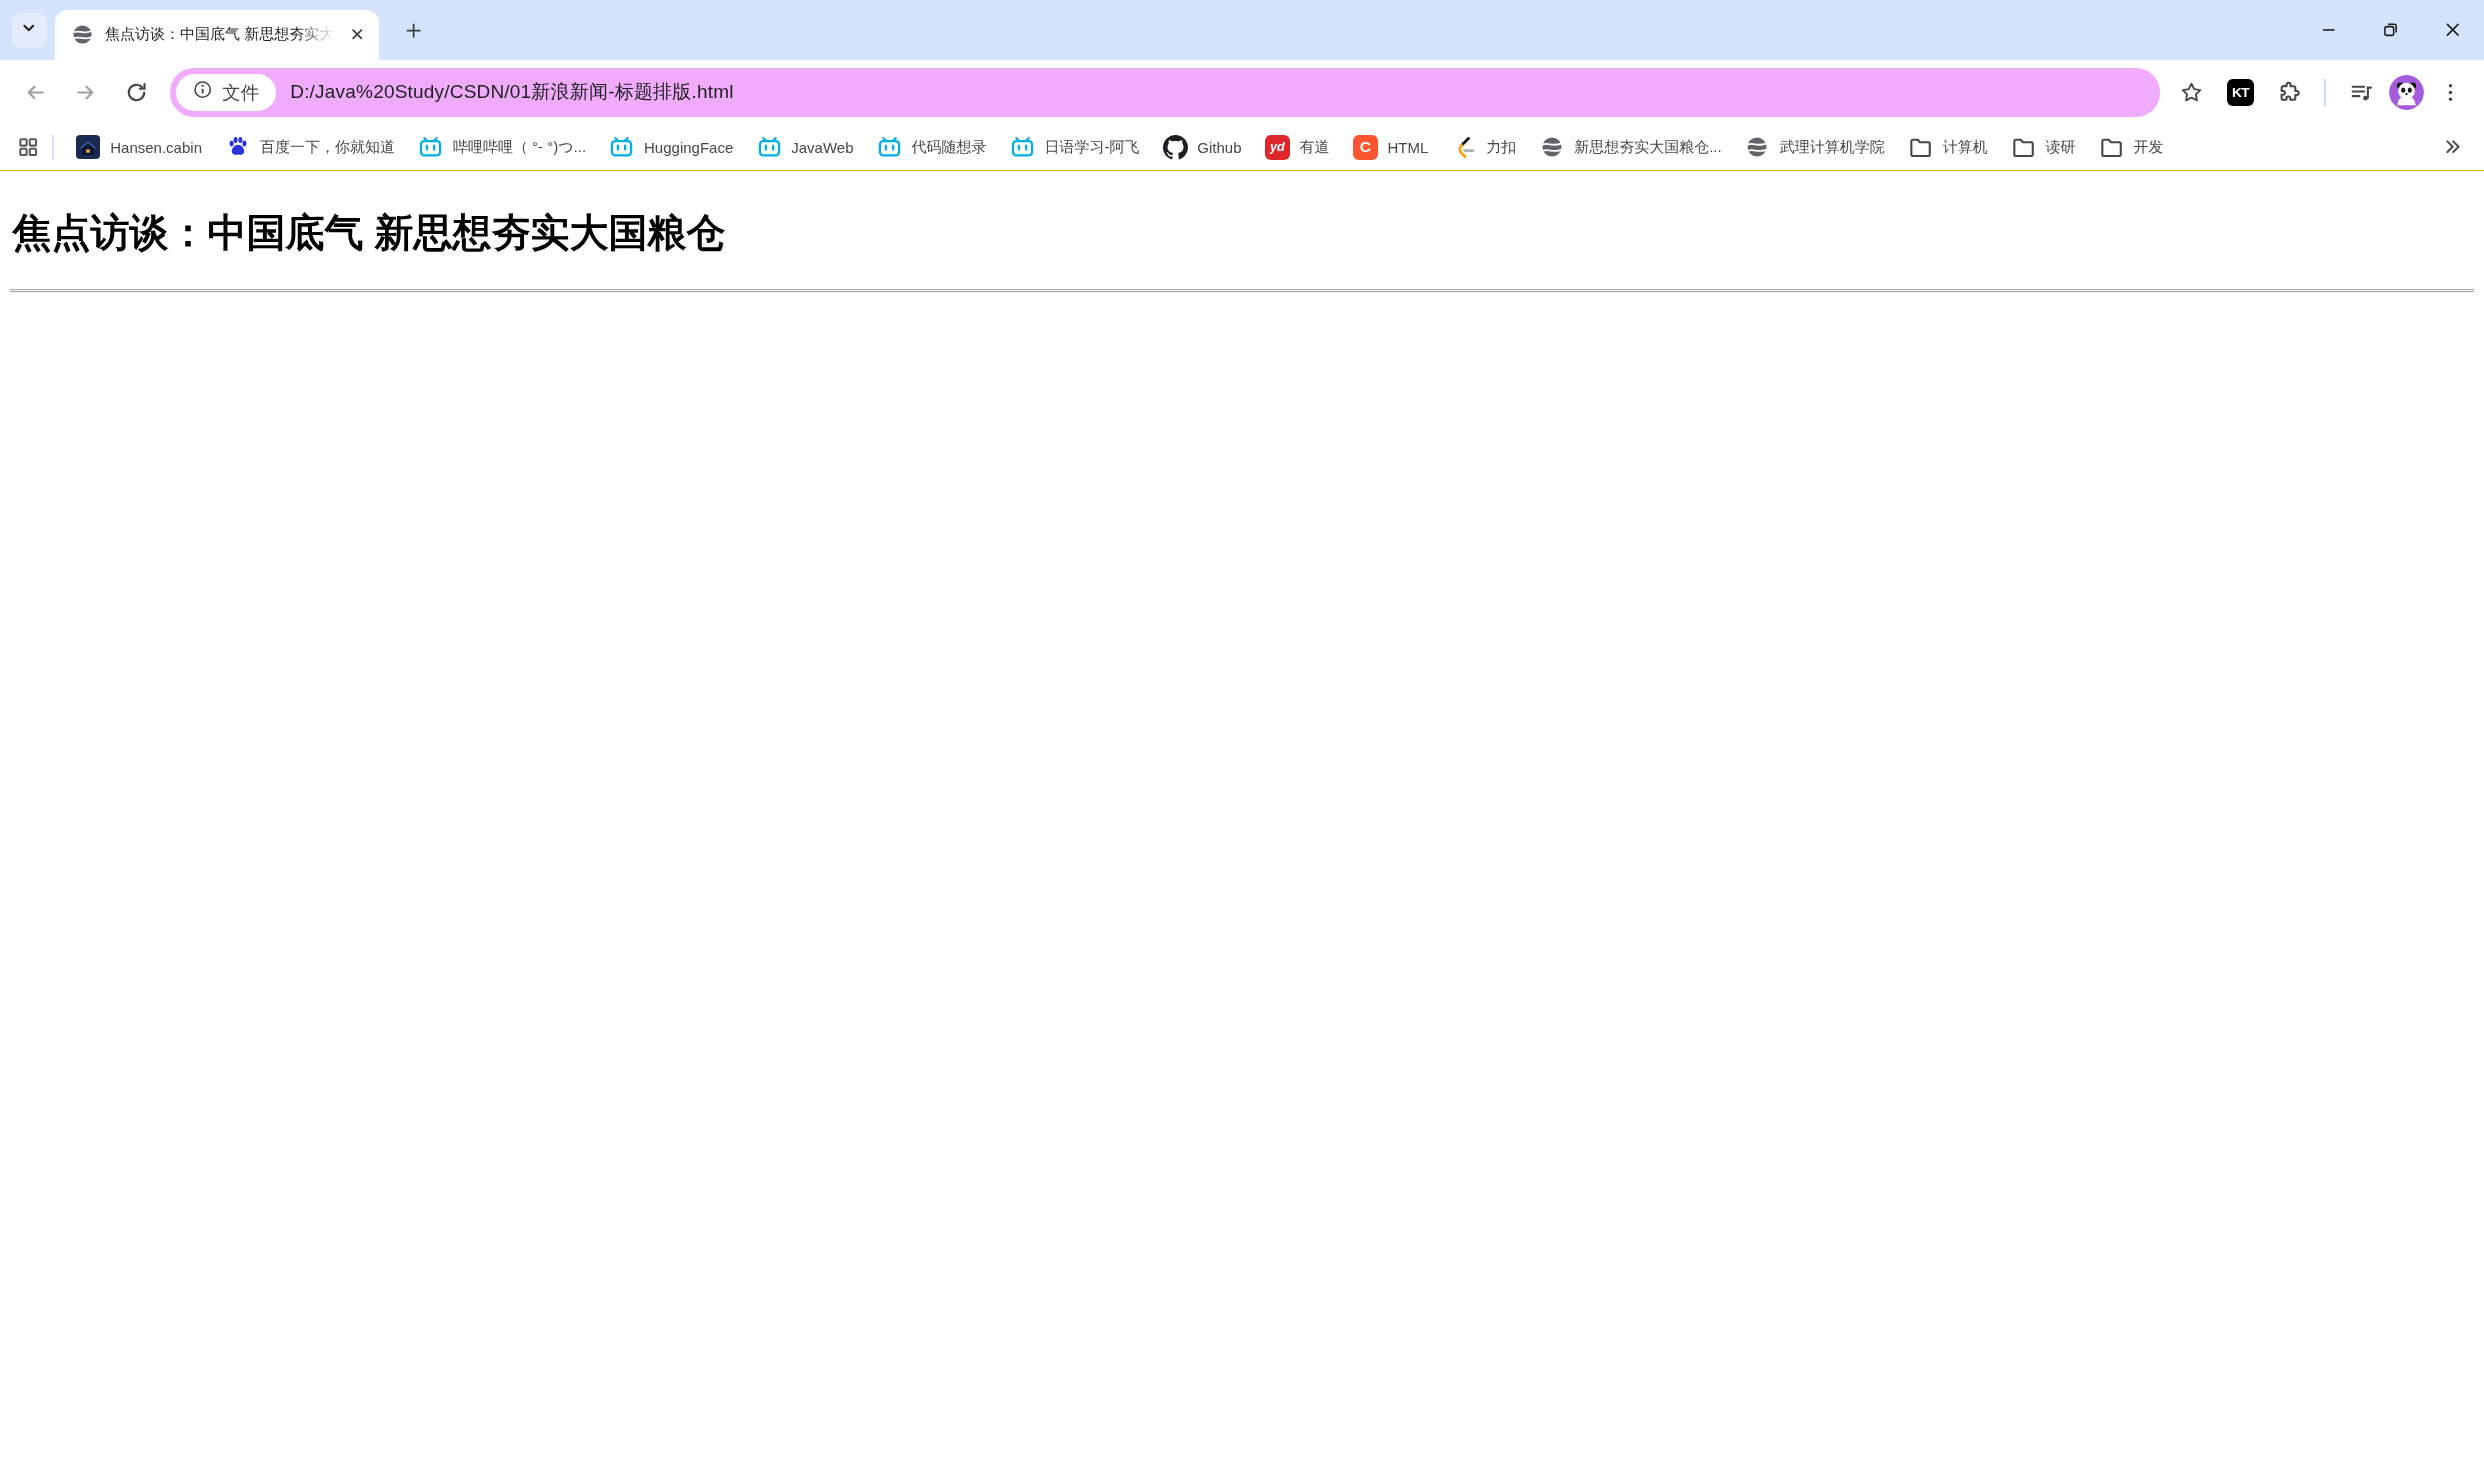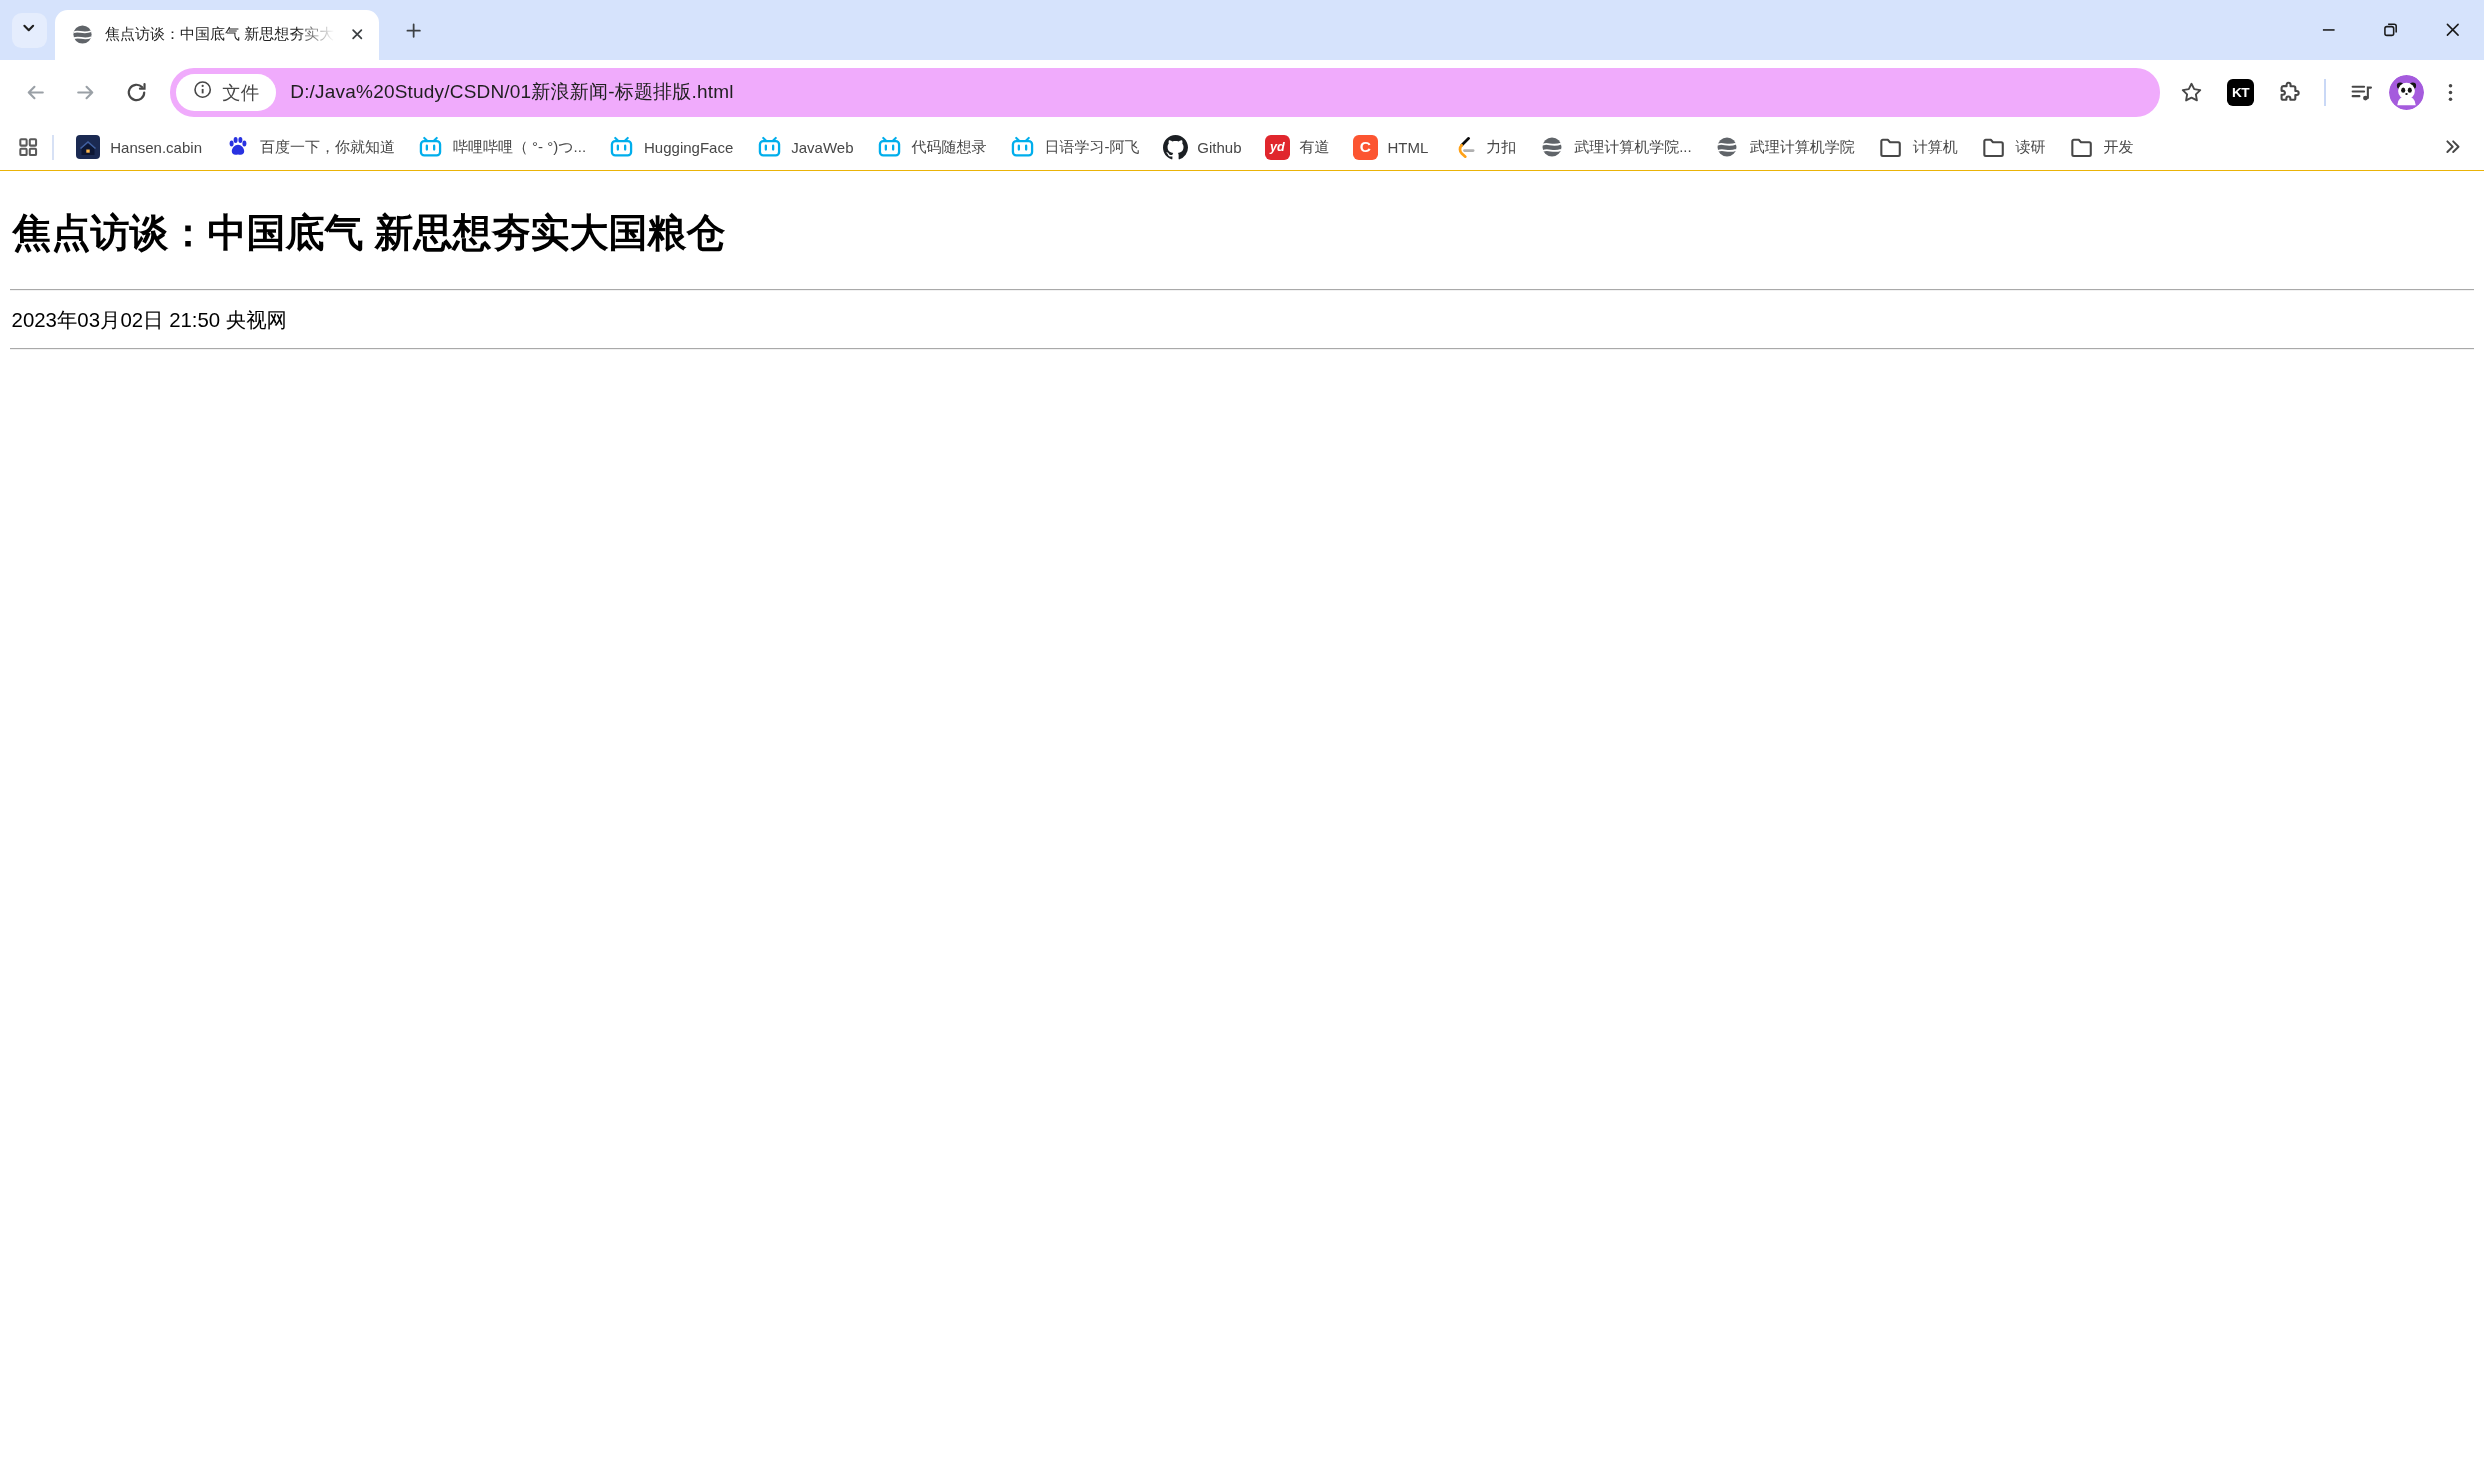--- a/index.html
+++ b/index.html
@@ -354,21 +354,21 @@
         </span>
         <span class="bm-label">力扣</span>
       </div>
       <div class="bm">
         <span class="bm-ic">
           <svg width="24" height="24" viewBox="0 0 24 24">
             <circle cx="12" cy="12" r="9.5" fill="#606469"></circle>
             <path d="M3 9.6c5-2.6 9 2.4 18-1M3 15.8c6.4-2.4 9.8 2.4 18-1" stroke="#fff" stroke-width="1.8" fill="none"></path>
           </svg>
         </span>
-        <span class="bm-label">武理计算机学院...</span>
+        <span class="bm-label">新思想夯实大国粮仓...</span>
       </div>
       <div class="bm">
         <span class="bm-ic">
           <svg width="24" height="24" viewBox="0 0 24 24">
             <circle cx="12" cy="12" r="9.5" fill="#606469"></circle>
             <path d="M3 9.6c5-2.6 9 2.4 18-1M3 15.8c6.4-2.4 9.8 2.4 18-1" stroke="#fff" stroke-width="1.8" fill="none"></path>
           </svg>
         </span>
         <span class="bm-label">武理计算机学院</span>
       </div>
@@ -403,17 +403,16 @@
       </svg>
   </div>
 </div>
 
 <div class="page">
 
 
   <h1 class="headline">焦点访谈：中国底气 新思想夯实大国粮仓</h1>
 
   <hr class="rule">
-  <div class="dateline">2023年03月02日 21:50 央视网</div>
   <hr class="rule">
 
 </div>
 
 
 </body></html>

